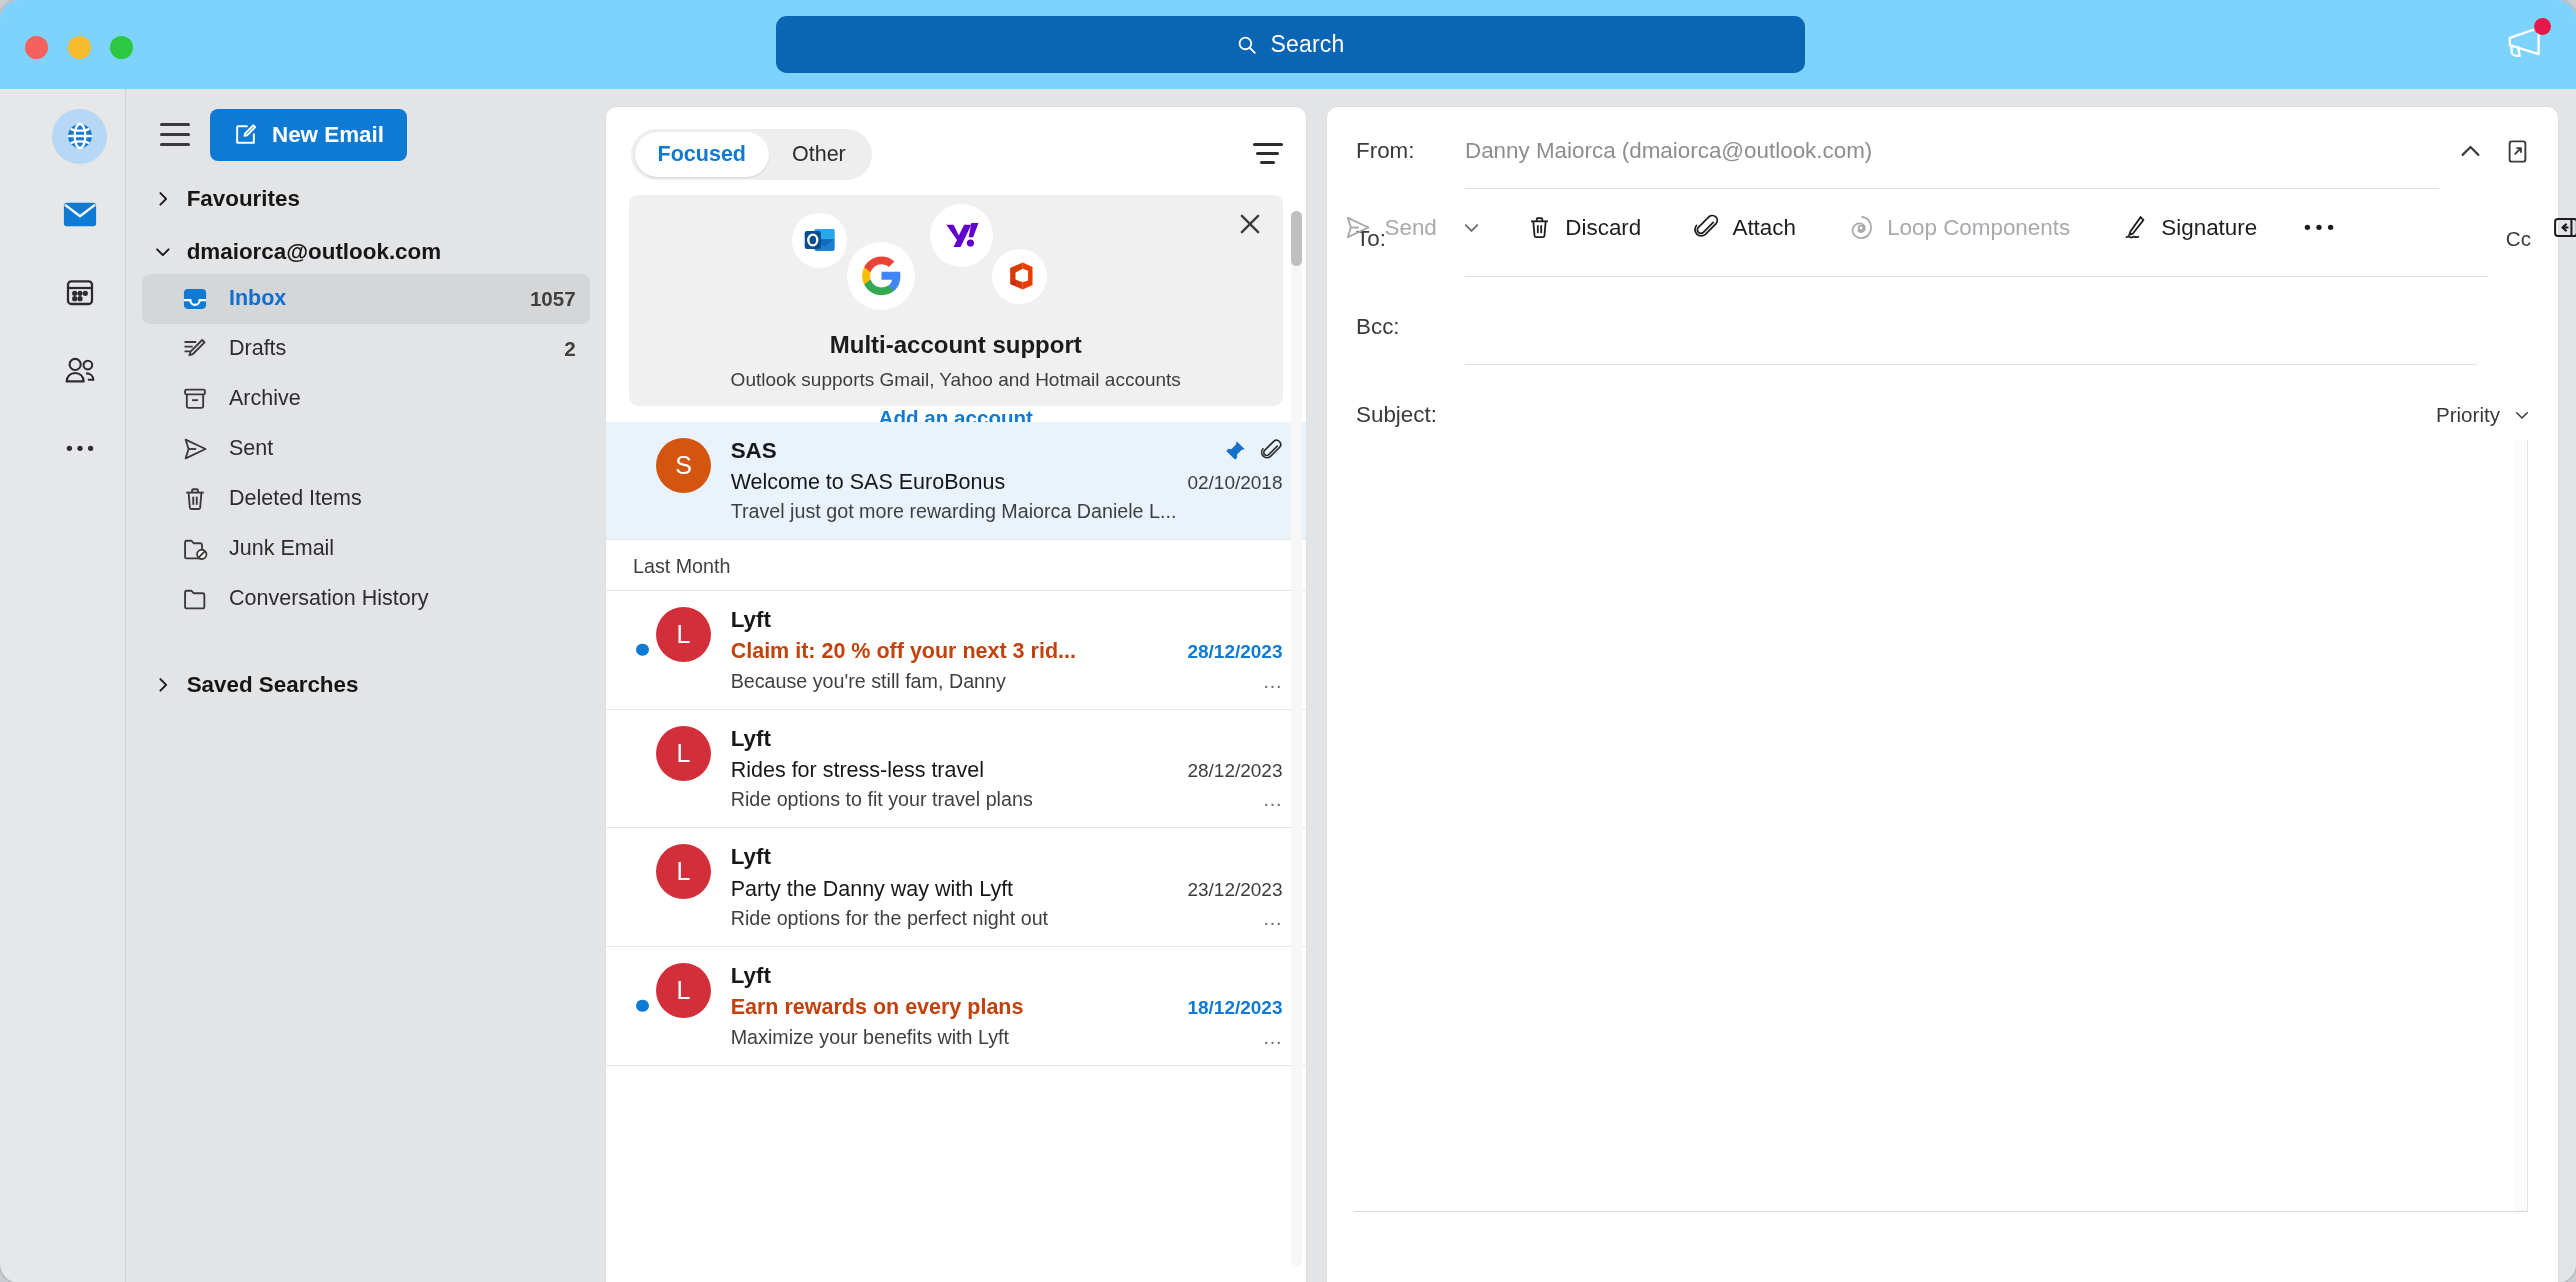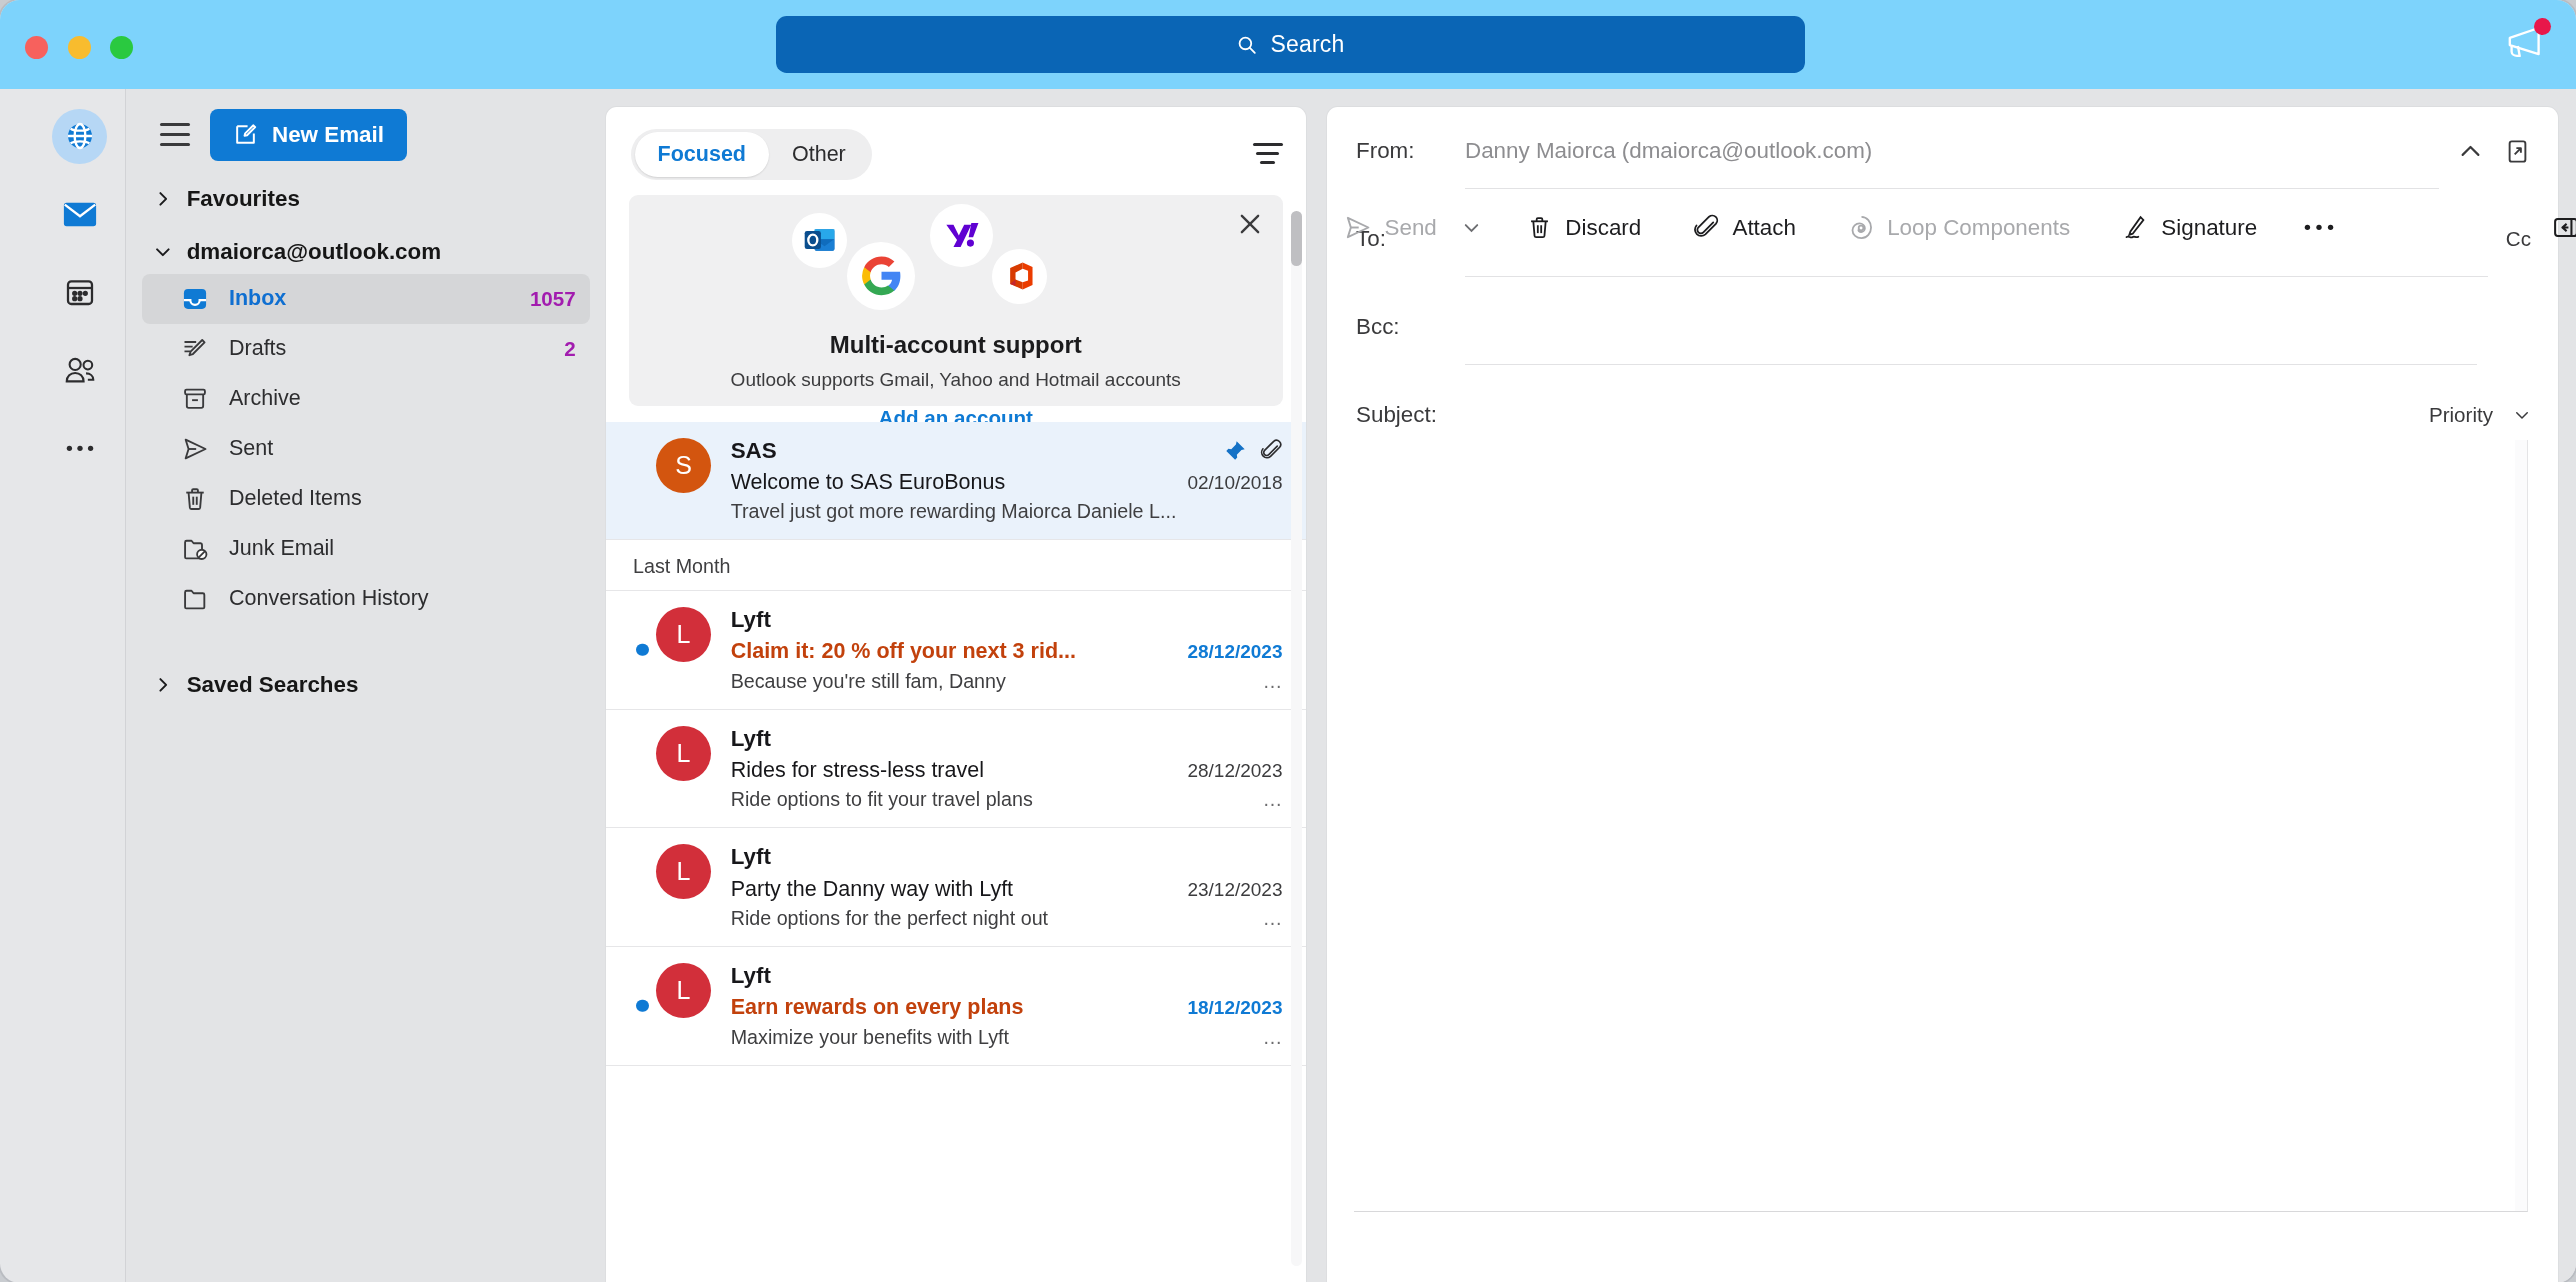--- a/index.html
+++ b/index.html
@@ -121,21 +121,21 @@
     height: 50px; border-radius: 8px;
     padding: 0 14.3px 0 39px;
     cursor: pointer;
   }
   .frow.sel { background: #d5d6d8; }
   .frow .ficon { width: 30px; flex: 0 0 30px; display: flex; align-items: center; }
   .frow .flabel {
     margin-left: 18px; font-size: 21.5px; color: #2d2d2f; flex: 1;
   }
   .frow.sel .flabel { color: #0f6fd1; font-weight: 700; }
-  .frow .fcount { font-size: 20.6px; color: #a21caf; font-weight: 700; }
+  .frow .fcount { font-size: 20.6px; color: #404040; font-weight: 700; }
 
   
   .listwrap {
     width: 721px; flex: 0 0 721px;
     padding: 18px 21.5px 0 0;
   }
   .listcard {
     position: relative;
     background: #fff;
     border-radius: 10.7px 10.7px 0 0;
@@ -294,21 +294,21 @@
     display: flex; align-items: center;
     border-bottom: 1.8px solid #e2e2e4;
   }
   .hdr-value { font-size: 22.4px; color: #8d8d90; }
   .hdr-right {
     display: flex; align-items: center; gap: 19.7px;
     padding-left: 18px;
   }
   .cc-btn { font-size: 20.6px; color: #3a3a3c; cursor: pointer; }
   .priority-btn {
-    display: flex; align-items: center; gap: 20px;
+    display: flex; align-items: center; gap: 13px;
     font-size: 20.6px; color: #3a3a3c; cursor: pointer;
   }
 
   
   .fmtbar {
     display: flex; align-items: center;
     gap: 0; padding: 10.7px 23px 10.7px 27px;
     height: 77px;
   }
   .fsel {

